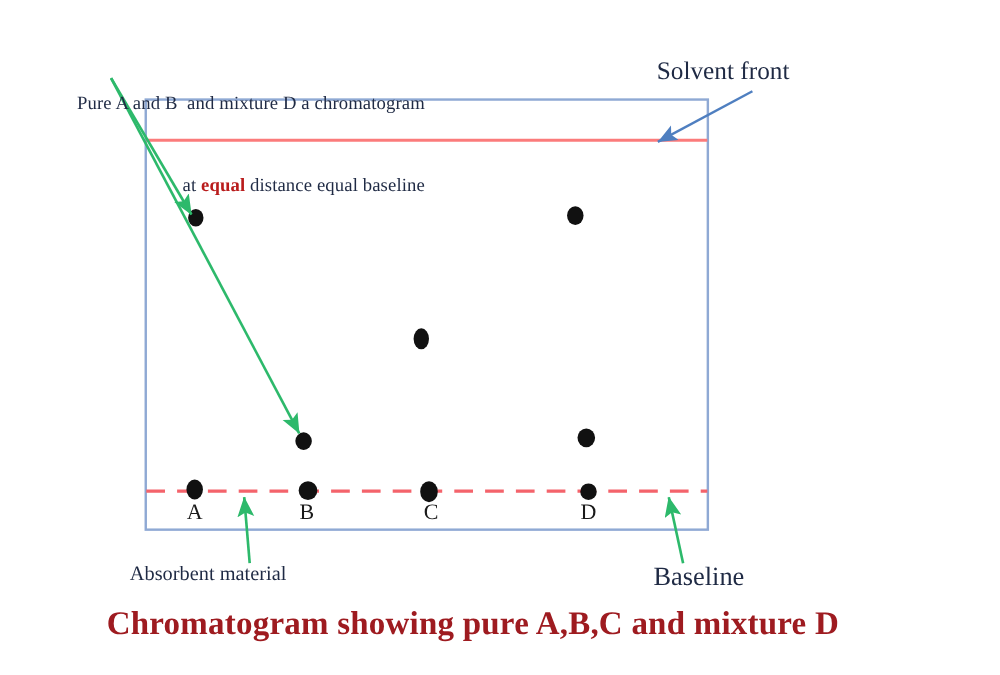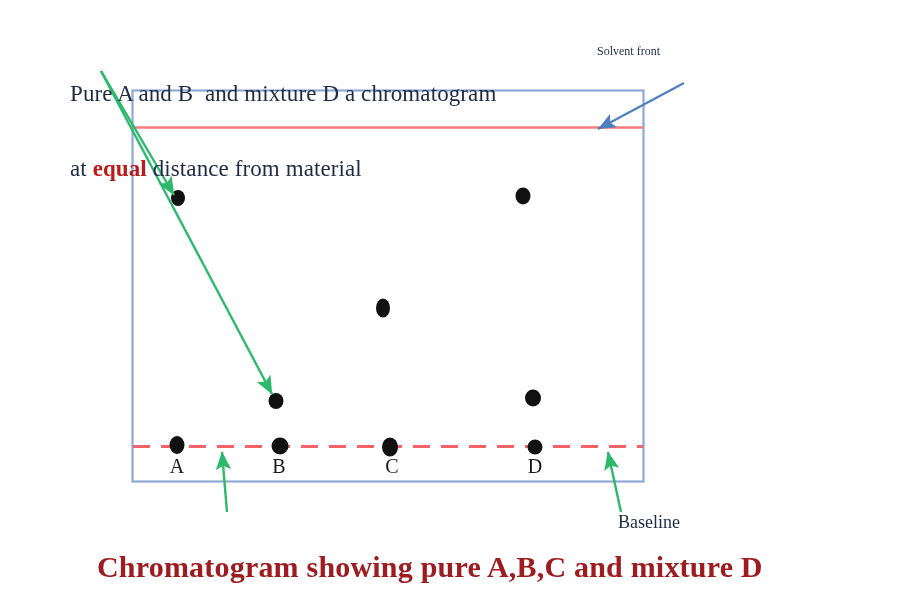--- a/index.html
+++ b/index.html
@@ -24,43 +24,43 @@
     pointer-events: none;
   }
   .txt {
     position: absolute;
     white-space: pre;
     color: #1f2a44;
   }
   #annot-main {
     left: 70px;
     top: 31px;
-    font-size: 23px;
+    font-size: 17px;
     line-height: 25px;
     letter-spacing: .1px;
+    text-align: right;
   }
   #annot-main .hl {
     color: #b91c1c;
     font-weight: bold;
   }
   #label-solvent-front {
     left: 597px;
-    top: 44px;
-    font-size: 12px;
+    top: 52px;
+    font-size: 23px;
   }
   #label-absorbent {
     left: 118px;
     top: 512px;
     font-size: 18.5px;
   }
   #label-baseline {
     left: 594px;
     top: 512px;
-    font-size: 18px;
-    margin-left: 24px;
+    font-size: 24px;
   }
   #caption {
     left: 97px;
     top: 550px;
     font-size: 30px;
     font-weight: bold;
     color: #9e1b20;
     letter-spacing: .2px;
   }
   .lane-label {
@@ -112,24 +112,25 @@
 
     <line x1="227" y1="512" x2="222" y2="452" stroke="#2db96b" stroke-width="2.4" marker-end="url(#arrowGreen)"></line>
 
     <line x1="621" y1="512" x2="608" y2="452" stroke="#2db96b" stroke-width="2.4" marker-end="url(#arrowGreen)"></line>
 
     <line x1="684" y1="83" x2="598" y2="129" stroke="#4f7fc0" stroke-width="2.2" marker-end="url(#arrowBlue)"></line>
   </svg>
 
   <div class="txt" id="annot-main">
     <div>Pure A and B  and mixture D a chromatogram</div>
-    <div><span>at </span><span class="hl">equal</span><span> distance from material</span></div>
+    <div><span>at </span><span class="hl">equal</span><span> distance equal baseline</span></div>
   </div>
 
   <div class="txt" id="label-solvent-front">Solvent front</div>
+  <div class="txt" id="label-absorbent">Absorbent material</div>
   <div class="txt" id="label-baseline">Baseline</div>
 
   <div class="txt lane-label" style="left:177px; top:455px;">A</div>
   <div class="txt lane-label" style="left:279px; top:455px;">B</div>
   <div class="txt lane-label" style="left:392px; top:455px;">C</div>
   <div class="txt lane-label" style="left:535px; top:455px;">D</div>
 
   <div class="txt" id="caption">Chromatogram showing pure A,B,C and mixture D</div>
 
 </div>

